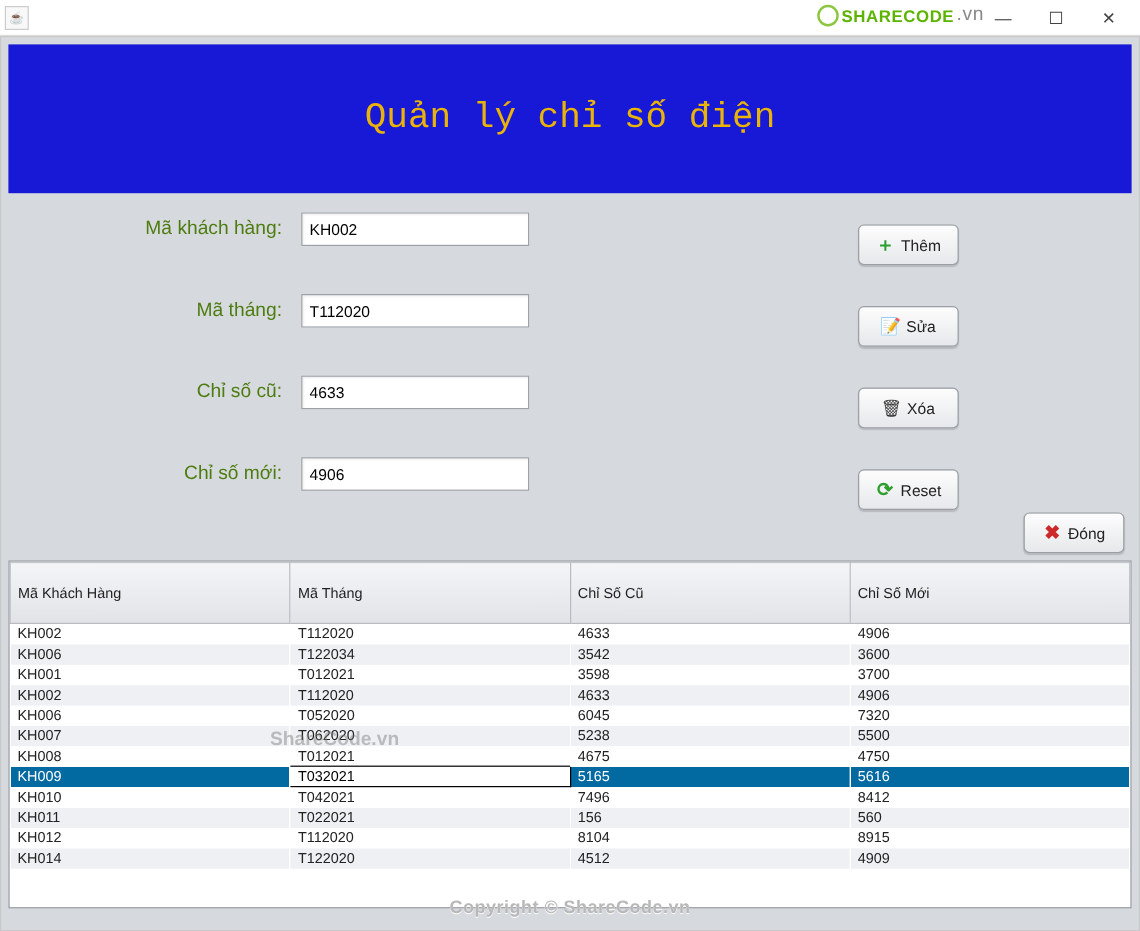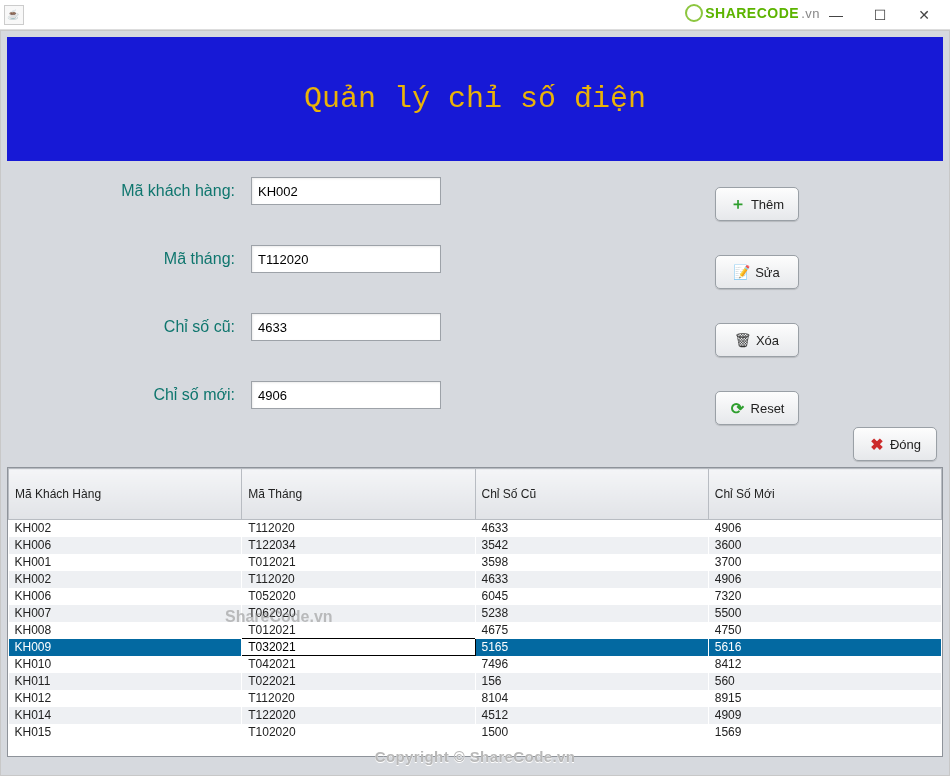--- a/index.html
+++ b/index.html
@@ -34,21 +34,21 @@
     display:flex; align-items:center; justify-content:center;
     font-size: 14px; color:#444; background:transparent; border:none;
     cursor:pointer;
   }
   .sharecode-logo {
     position:absolute; top:4px; right:130px;
     color:#5cb400; font-weight:bold; font-size:14px;
     letter-spacing:0.5px;
     display:flex; align-items:center; gap:2px;
   }
-  .sharecode-logo .vn { color:#888; font-weight:normal; font-size:13px; }
+  .sharecode-logo .vn { color:#888; font-weight:normal; font-size:16px; }
   .sharecode-logo .c-icon {
     width:18px; height:18px; border:2px solid #8cc63f; border-radius:50%;
     display:inline-block; position:relative;
   }
   .app-body {
     position:relative;
     height: calc(100% - 30px);
     border:1px solid #c8c8c8;
     background:#d6d9de;
     overflow:hidden;
@@ -69,21 +69,21 @@
   }
   .form-row {
     display:flex;
     align-items:center;
     margin-bottom: 40px;
   }
   .form-label {
     width: 230px;
     text-align:right;
     font-size: 16px;
-    color:#0f766e;
+    color:#4d7c0f;
     padding-right: 16px;
   }
   .form-input {
     width: 190px;
     height: 28px;
     border:1px solid #9da2a8;
     background:#fff;
     padding: 2px 6px;
     font-size: 13px;
     box-shadow: inset 1px 1px 2px rgba(0,0,0,0.08);
@@ -313,26 +313,20 @@
             <td>T112020</td>
             <td>8104</td>
             <td>8915</td>
           </tr>
           <tr>
             <td>KH014</td>
             <td>T122020</td>
             <td>4512</td>
             <td>4909</td>
           </tr>
-          <tr>
-            <td>KH015</td>
-            <td>T102020</td>
-            <td>1500</td>
-            <td>1569</td>
-          </tr>
         </tbody>
     </table>
   </div>
 
   <div class="watermark-center">Copyright © ShareCode.vn</div>
 </div>
 
 <div class="watermark-table">ShareCode.vn</div>
 
 </body></html>

